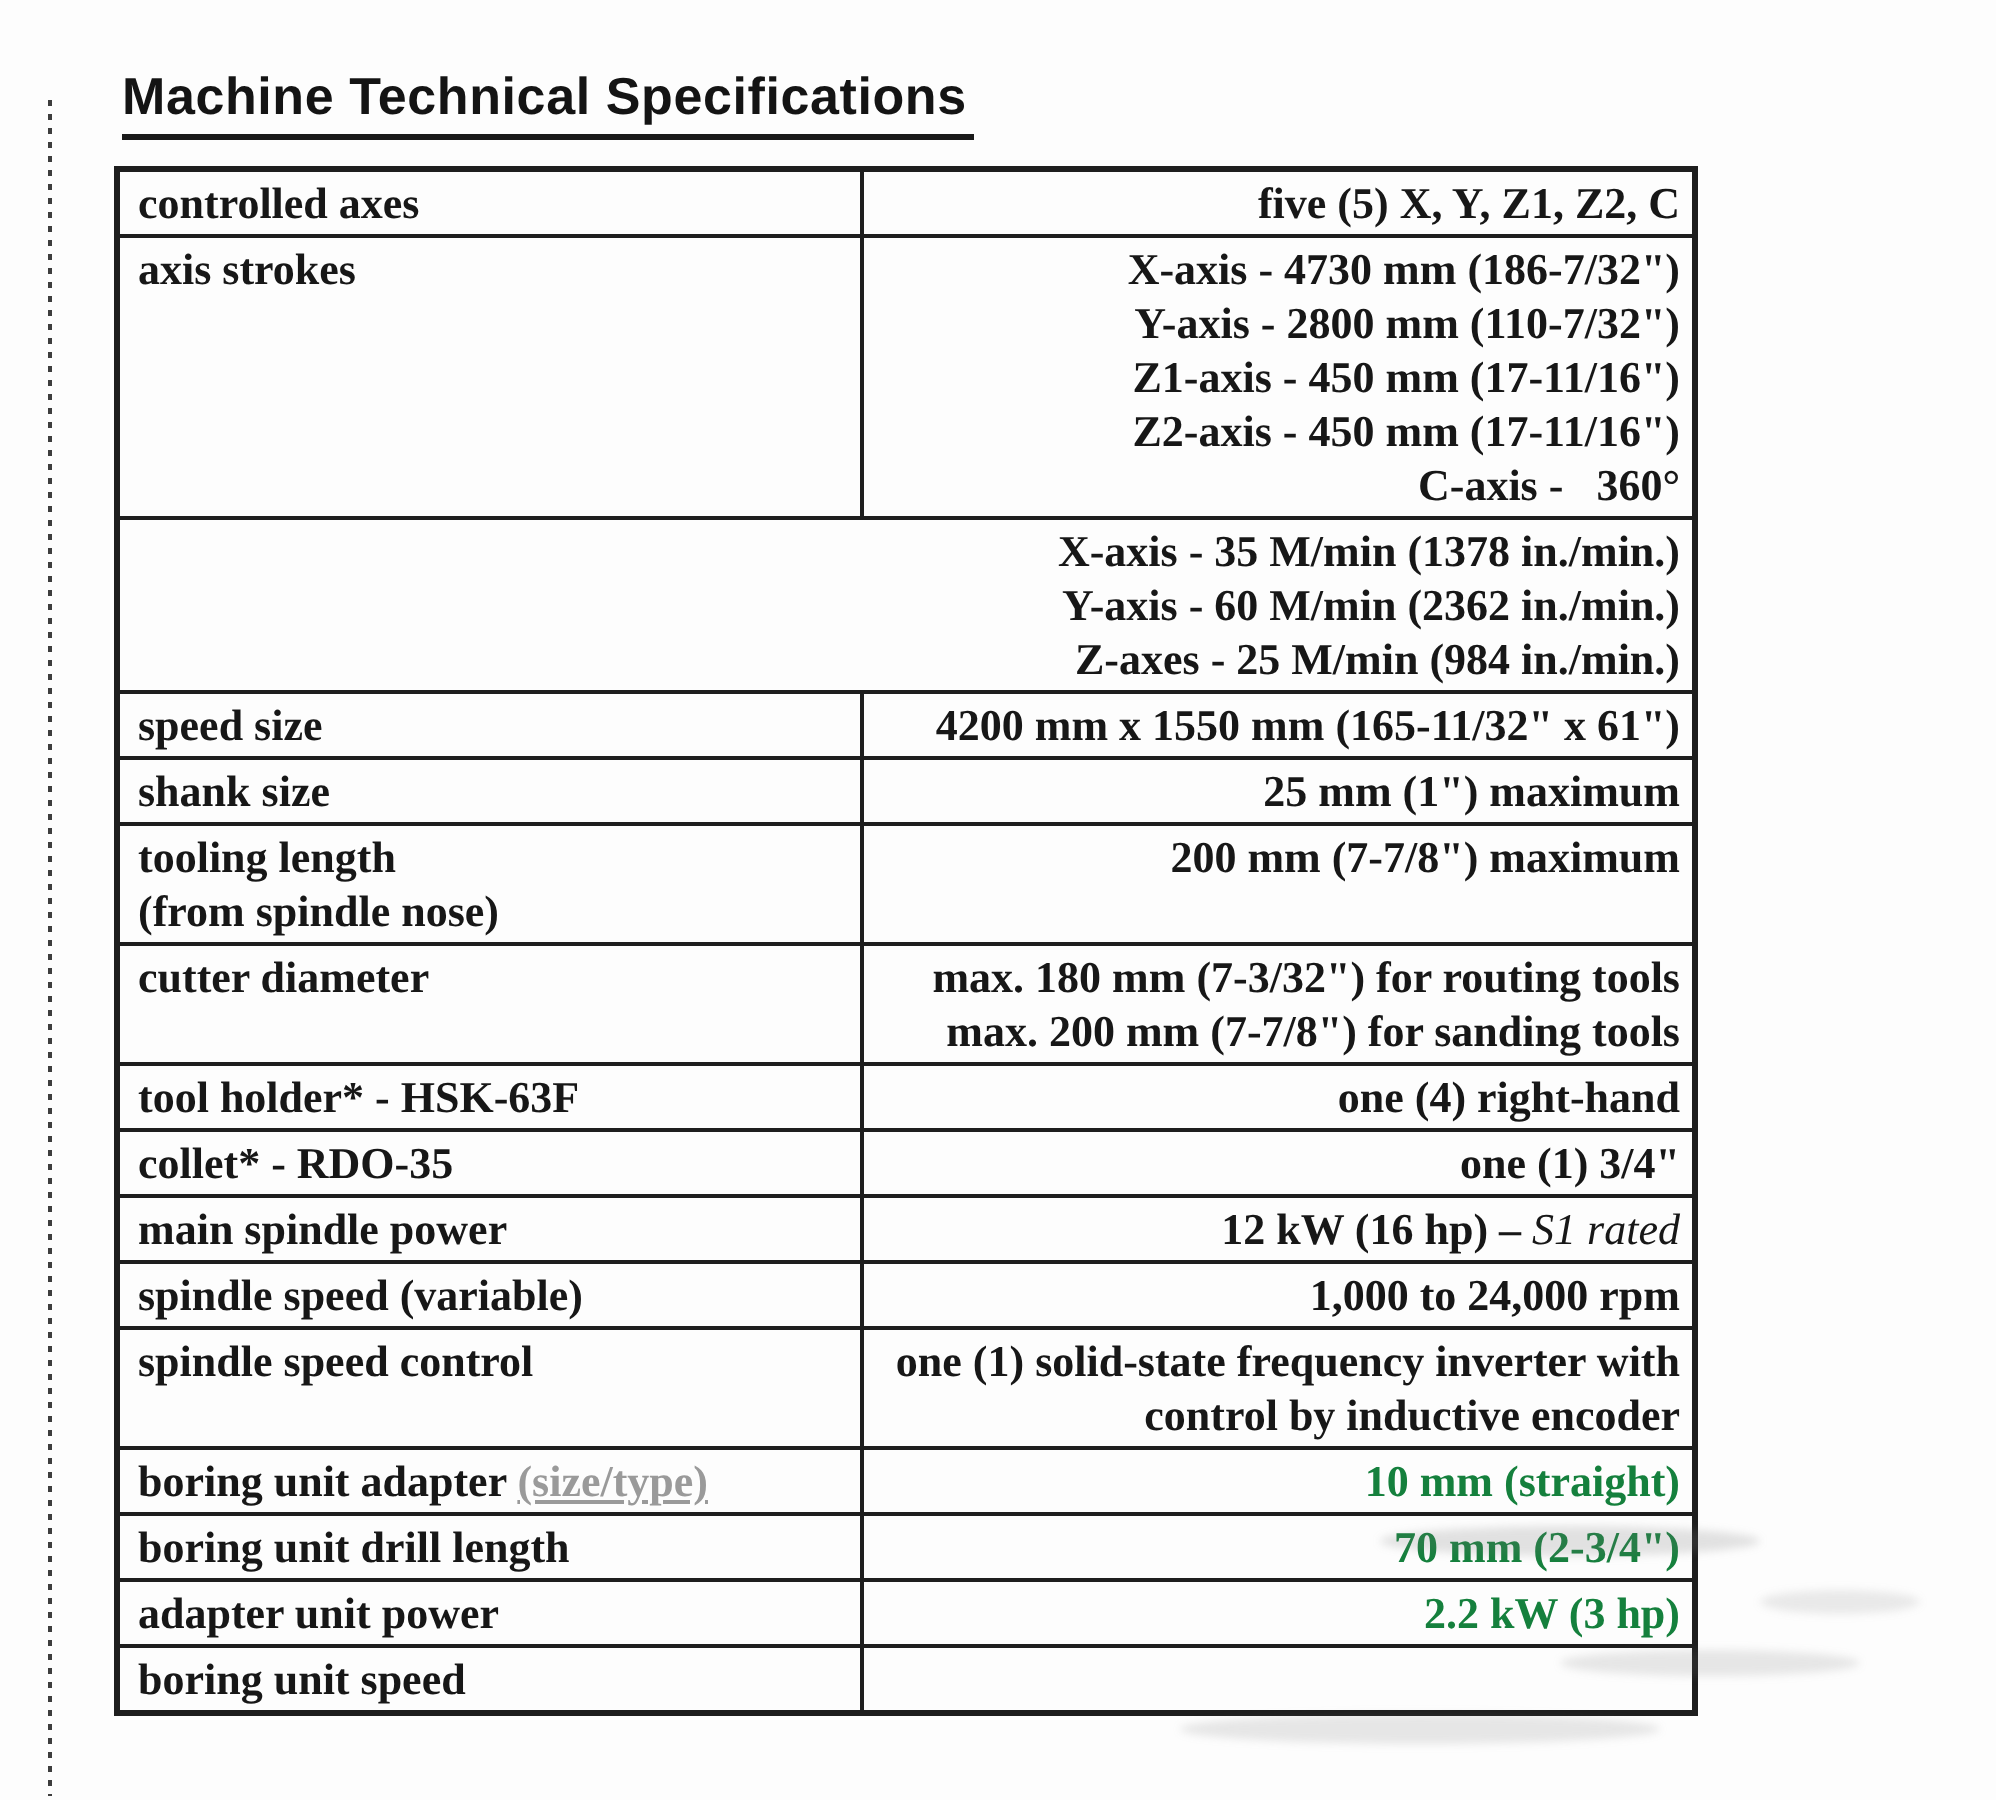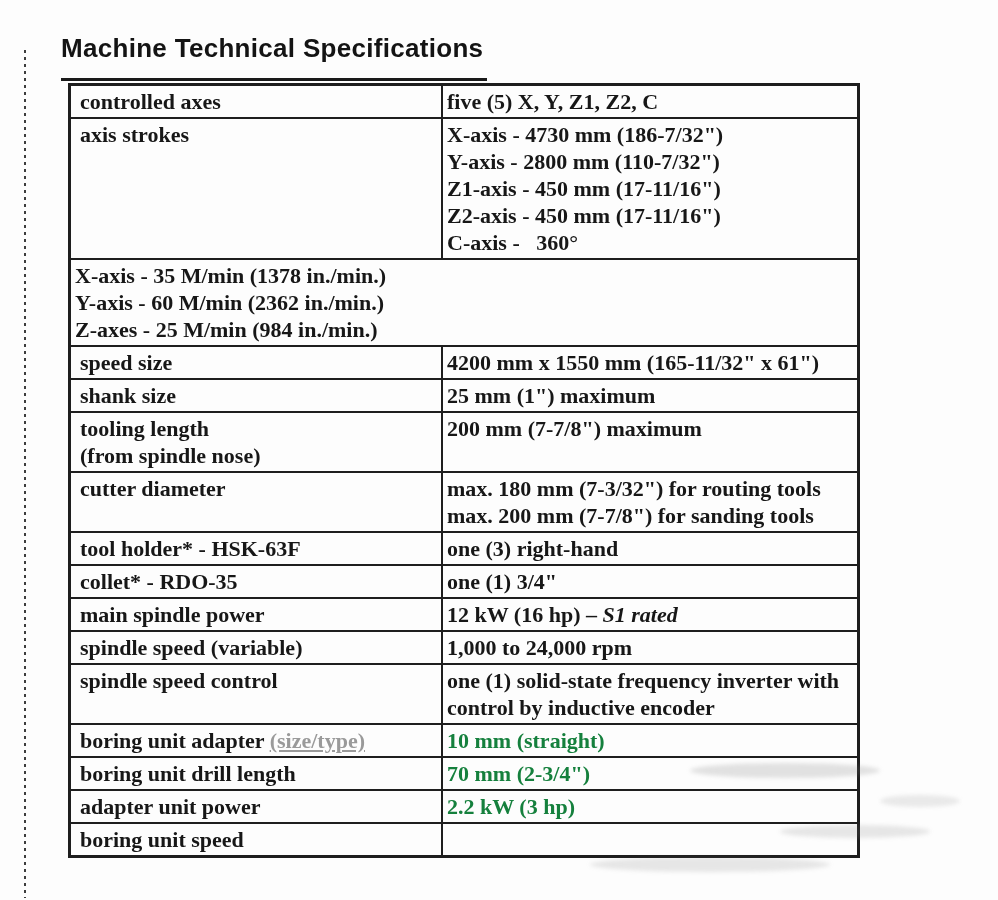--- a/index.html
+++ b/index.html
@@ -32,26 +32,26 @@
   .page-title {
     position: absolute;
     left: 61px;
     top: 16px;
     font-family: "Liberation Sans", sans-serif;
     font-weight: bold;
     font-size: 26px;
     letter-spacing: 0.3px;
     color: #141414;
     border-bottom: 3px solid #1a1a1a;
-    padding: 0 4px 14px 0;
+    padding: 0 4px 3px 0;
   }
 
   .spec-table {
     position: absolute;
-    left: 68px;
+    left: 57px;
     top: 83px;
     width: 792px;
     box-sizing: border-box;
     border: 3px solid #1e1e1e;
     background: transparent;
   }
   .row {
     display: flex;
     border-top: 2px solid #1e1e1e;
   }
@@ -63,31 +63,32 @@
   }
   .label-cell {
     flex: 0 0 372px;
     width: 372px;
     border-right: 2px solid #1e1e1e;
     padding: 2px 6px 2px 9px;
   }
   .value-cell {
     flex: 1;
     padding: 2px 6px 2px 4px;
+    text-align: right;
   }
   .line {
     font-weight: bold;
     font-size: 22px;
     line-height: 27px;
     color: #171717;
     white-space: pre-wrap;
   }
   .line em {
     font-style: italic;
-    font-weight: bold;
+    font-weight: normal;
   }
   .row.faded .value-cell .line {
     color: #15803d;
   }
   .label-note {
     color: #9a9a9a;
     text-decoration: underline;
   }
 
   
@@ -169,21 +170,21 @@
       <div class="cell value-cell">
         <div class="line"><span>max. 180 mm (7-3/32") for routing tools</span></div>
         <div class="line"><span>max. 200 mm (7-7/8") for sanding tools</span></div>
       </div>
     </div>
     <div class="row">
       <div class="cell label-cell">
         <div class="line"><span>tool holder* - HSK-63F</span></div>
       </div>
       <div class="cell value-cell">
-        <div class="line"><span>one (3) right-hand</span></div>
+        <div class="line"><span>one (4) right-hand</span></div>
       </div>
     </div>
     <div class="row">
       <div class="cell label-cell">
         <div class="line"><span>collet* - RDO-35</span></div>
       </div>
       <div class="cell value-cell">
         <div class="line"><span>one (1) 3/4"</span></div>
       </div>
     </div>

